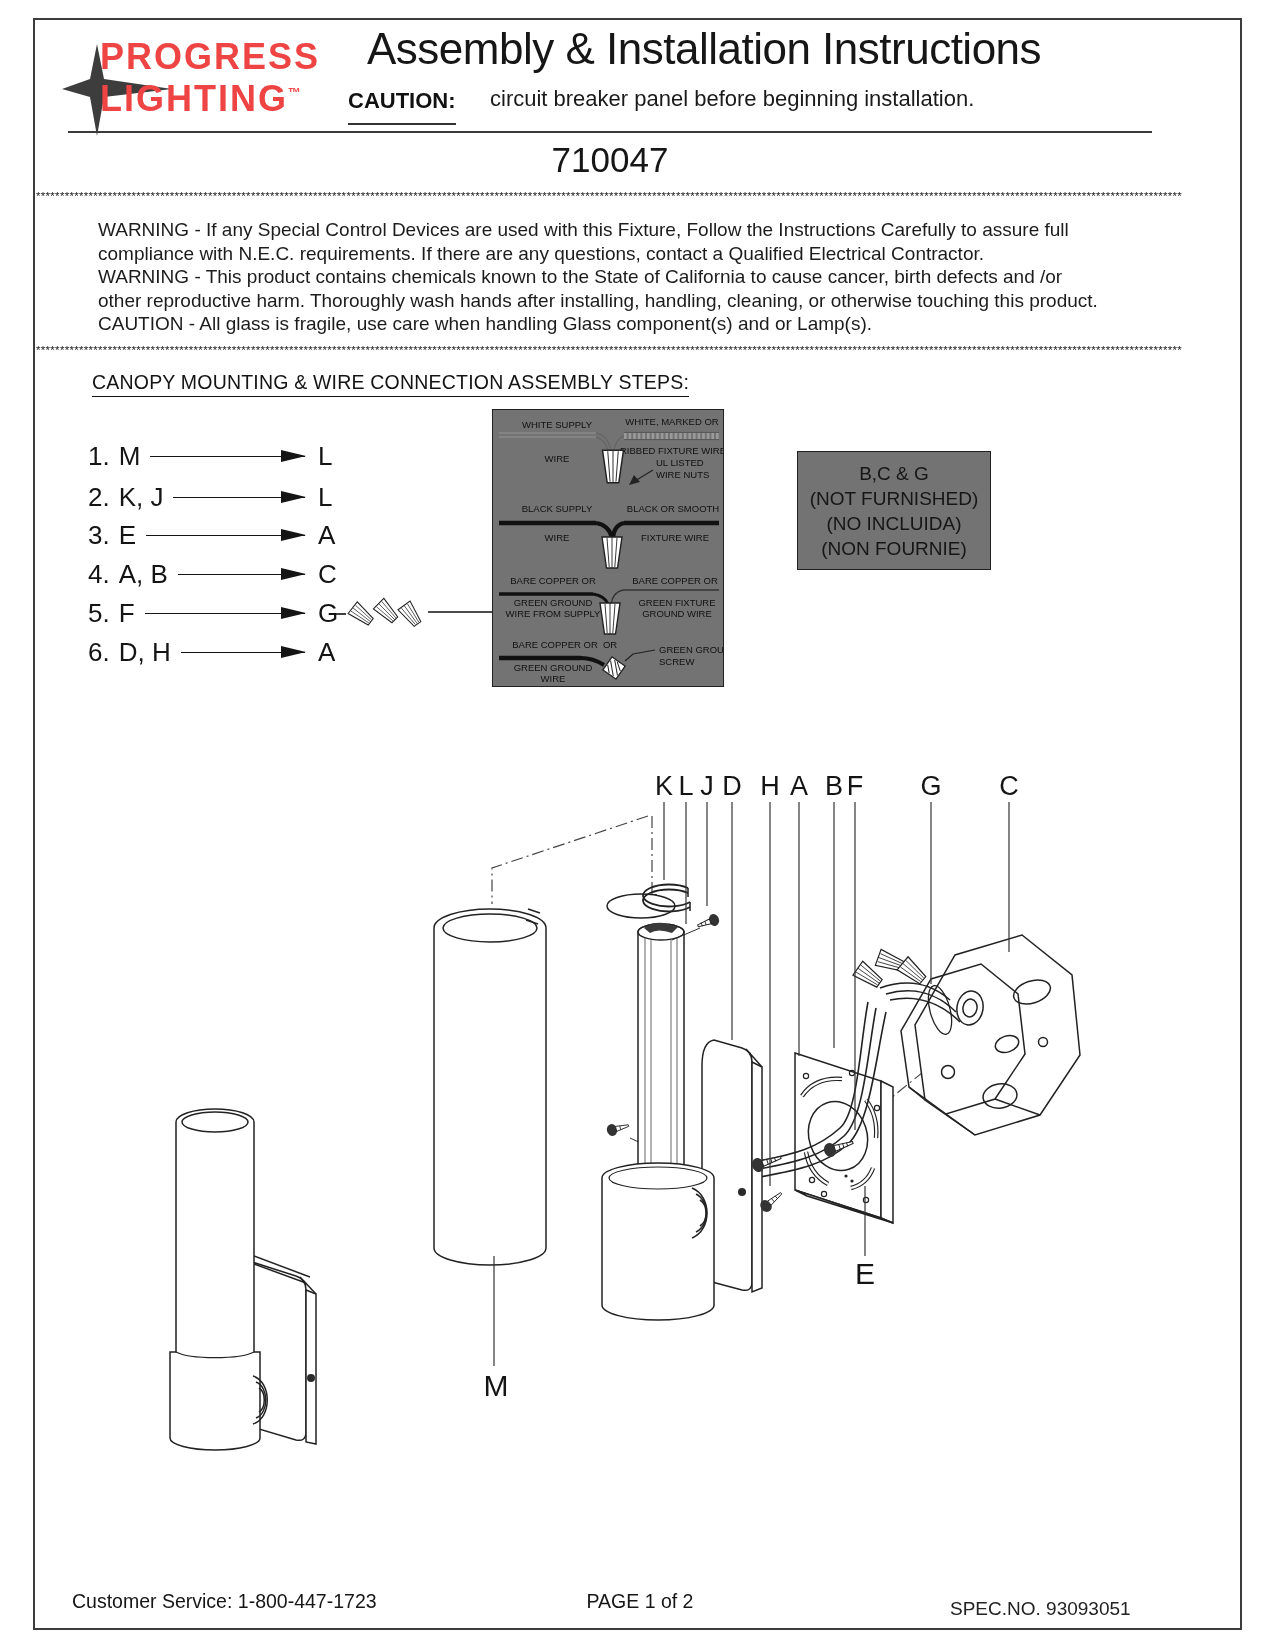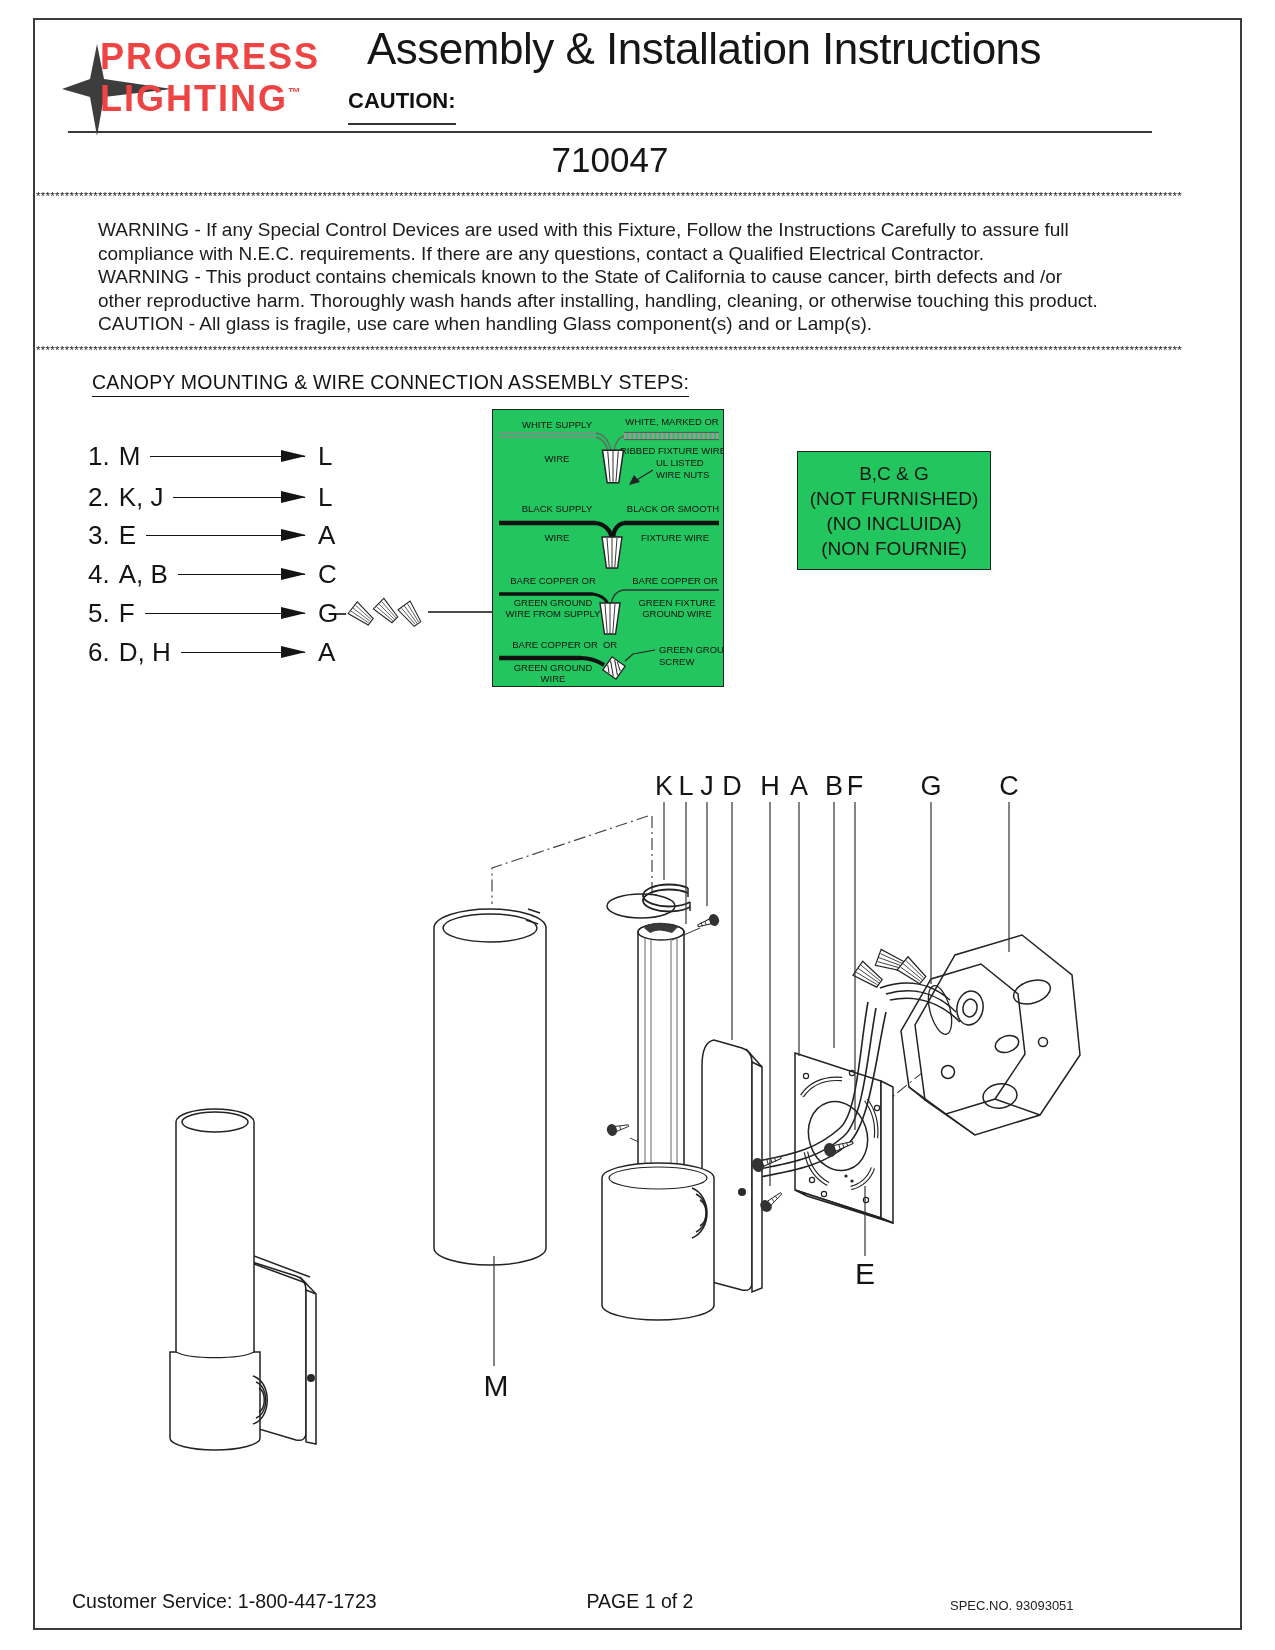--- a/index.html
+++ b/index.html
@@ -26,42 +26,43 @@
   .sec-title{font-size:19.5px;color:#141414;border-bottom:1.6px solid #141414;padding-bottom:2px;display:inline-block;letter-spacing:0.2px;}
   
   .step{position:absolute;left:88px;width:262px;display:flex;align-items:center;font-size:26px;color:#141414;height:30px;}
   .s-from{margin-left:9px;}
   .step-line{flex:1;height:0;border-top:1.8px solid #141414;position:relative;margin-left:10px;}
   .step-line::after{
     content:"";position:absolute;right:-1px;top:-7px;
     border-left:25px solid #141414;border-top:6px solid transparent;border-bottom:6px solid transparent;
   }
   .step-to{margin-left:13px;width:32px;}
-  .boxed{border:1.8px solid #222;background:#22c55e;}
+  .boxed{border:1.8px solid #222;background:#737373;}
   .nf-box{text-align:center;font-size:19px;line-height:25px;padding-top:9px;color:#161616;}
   svg text{font-family:"Liberation Sans",sans-serif;}
   .footer-text{font-size:19.5px;color:#161616;}
-  .footer-spec{font-size:13px;color:#222;}
+  .footer-spec{font-size:19px;color:#222;}
 </style>
 </head>
 <body>
 
 <div class="abs page-border"></div>
 
 <div class="abs" style="left:64px;top:40px;width:300px;height:90px;">
   <svg class="abs" style="left:-2px;top:4px;" width="112" height="92" viewBox="0 0 112 92">
     <polygon points="35,0 42,35 110,45 42,53 35,92 28,53 0,45 28,35" fill="#3d3d3d"></polygon>
   </svg>
   <div class="abs logo-line" style="left:36px;top:0;">PROGRESS</div>
   <div class="abs logo-line" style="left:36px;top:36px;"><span>LIGHTING</span><span class="logo-tm">™</span></div>
 </div>
 
 <div class="abs doc-title" style="left:345px;top:24px;margin-left:22px;">Assembly &amp; Installation Instructions</div>
 <div class="abs" style="left:348px;top:88px;"><span class="caution-label">CAUTION:</span></div>
 <div class="abs caution-text" style="left:490px;top:86px;width:650px;">
+  <div>circuit breaker panel before beginning installation.</div>
 </div>
 <div class="abs header-rule" style="left:68px;top:131px;width:1084px;"></div>
 
 <div class="abs model" style="left:400px;top:140px;width:420px;">710047</div>
 
 <div class="abs sep" style="left:36px;top:190px;width:1172px;">************************************************************************************************************************************************************************************************************************************************</div>
 <div class="abs warnings" style="left:98px;top:218px;width:1060px;">
   <div>WARNING - If any Special Control Devices are used with this Fixture, Follow the Instructions Carefully to assure full</div>
   <div>compliance with N.E.C. requirements. If there are any questions, contact a Qualified Electrical Contractor.</div>
   <div>WARNING -  This product contains chemicals known to the State of California to cause cancer, birth defects and /or</div>

